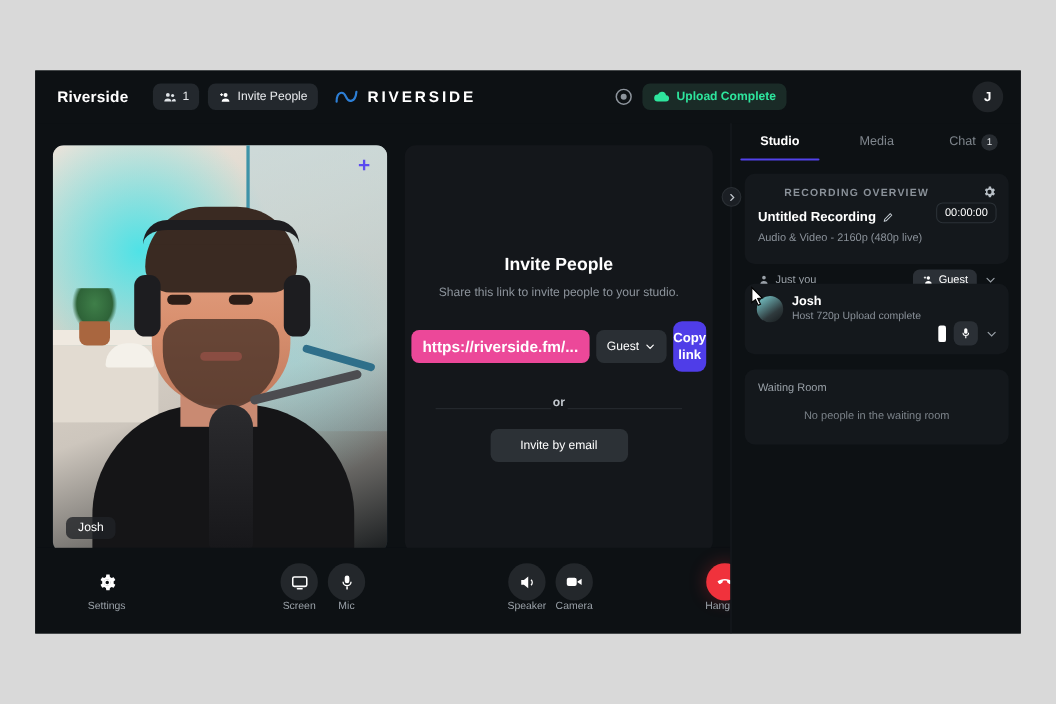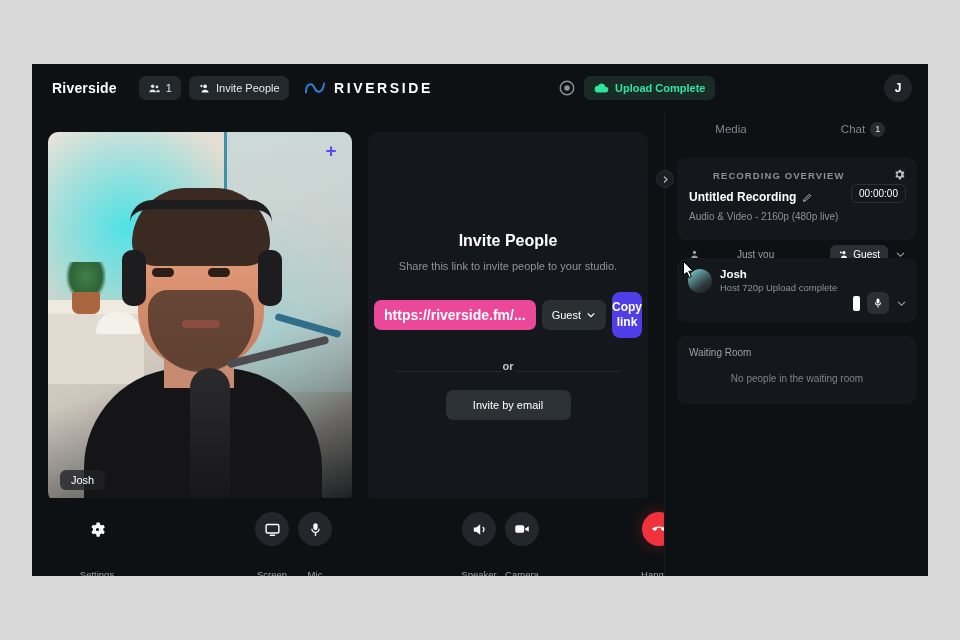--- a/index.html
+++ b/index.html
@@ -245,21 +245,21 @@
     width: 632px; height: 78px;
     background: #0d1114;
   }
   .ctrl { position: absolute; text-align: center; }
   .ctrl-circle {
     width: 34px; height: 34px; border-radius: 50%;
     background: #23272b;
     display: flex; align-items: center; justify-content: center;
     margin: 0 auto;
   }
-  .ctrl-label { color: #9aa1a8; font-size: 9.5px; margin-top: 23px; }
+  .ctrl-label { color: #9aa1a8; font-size: 9.5px; margin-top: 0; }
   #ctrl-settings { left: 32px; top: 14px; width: 66px; }
   #ctrl-screen { left: 207px; top: 14px; width: 66px; }
   #ctrl-mic { left: 250px; top: 14px; width: 66px; }
   #ctrl-speaker { left: 414px; top: 14px; width: 66px; }
   #ctrl-camera { left: 457px; top: 14px; width: 66px; }
   #ctrl-record { left: 274px; top: 14px; width: 116px; }
   #start-recording-button {
     width: 116px; height: 34px; border-radius: 18px;
     background: #f0323c;
     display: flex; align-items: center; justify-content: center; gap: 7px;
@@ -326,21 +326,21 @@
     position: absolute; right: 11px; top: 26px;
     border: 1px solid #2b3137; border-radius: 6px;
     padding: 3px 7px; color: #ffffff; font-size: 10px;
   }
   #recording-quality { color: #8a9199; font-size: 10px; margin-top: 7px; }
   #recording-bottom-row {
     position: absolute; left: 12px; right: 11px; bottom: -24px;
     display: flex; align-items: center; justify-content: space-between;
   }
   #just-you-group { display: flex; align-items: center; gap: 5px; }
-  #just-you-label { color: #9aa1a8; font-size: 10px; margin-left: 32px; }
+  #just-you-label { color: #9aa1a8; font-size: 10px; }
   #invite-small-button {
     background: #2b3036; border-radius: 6px;
     height: 19px; padding: 0 8px;
     display: flex; align-items: center; gap: 4px;
     color: #ffffff; font-size: 10px;
   }
   #recording-chevron { margin-left: 7px; }
 
   #participant-card { top: 146px; height: 64px; padding: 10px 11px; }
   #participant-top { display: flex; align-items: center; gap: 8px; }
@@ -563,20 +563,23 @@
           </svg>
         </span>
       </div>
       <div class="ctrl-label">Hang up</div>
     </div>
   </div>
 
   <div id="sidebar">
 
     <div id="sidebar-tabs">
+      <div class="tab active">
+        <span>Studio</span>
+      </div>
       <div class="tab">
         <span>Media</span>
       </div>
       <div class="tab">
         <span>Chat</span>
         <span class="tab-badge">1</span>
       </div>
     </div>
 
     <div id="sidebar-collapse-button">

